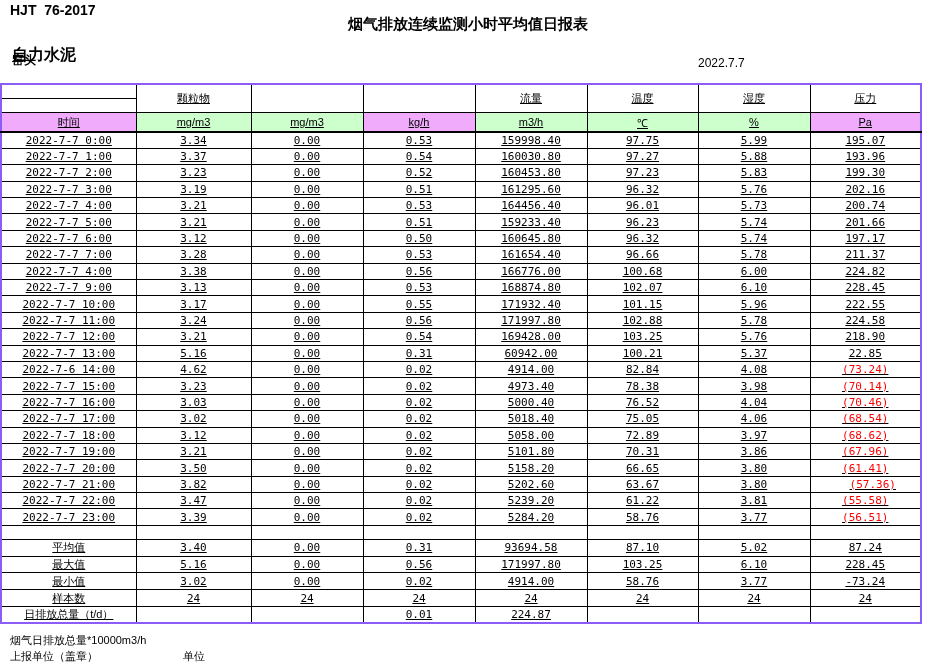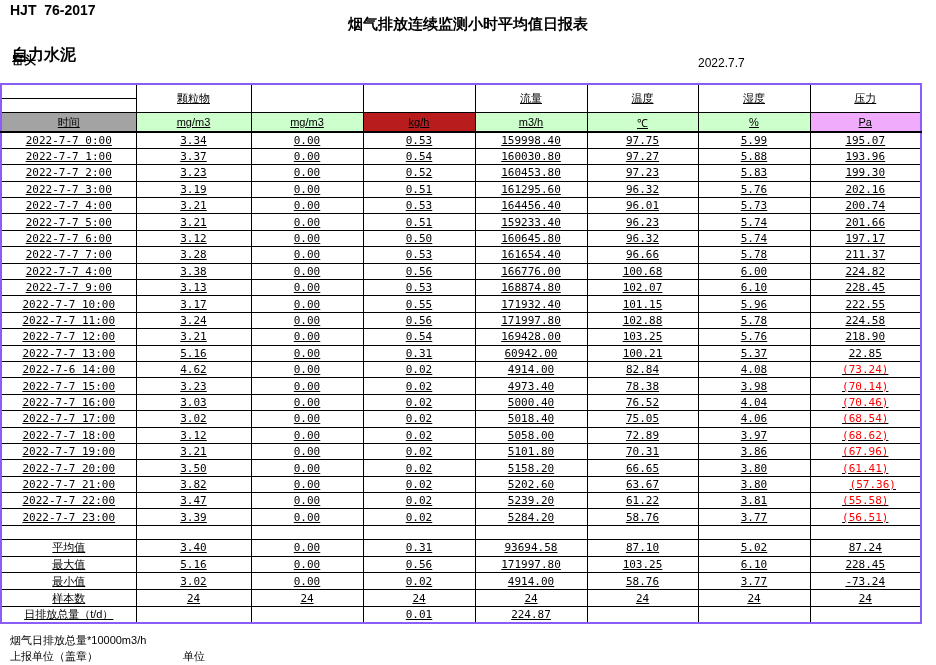--- a/index.html
+++ b/index.html
@@ -56,24 +56,24 @@
         <td rowspan="2"></td>
         <td rowspan="2">流量</td>
         <td rowspan="2">温度</td>
         <td rowspan="2">湿度</td>
         <td rowspan="2">压力</td>
       </tr>
       <tr class="ghdr">
         <td></td>
       </tr>
       <tr class="units" id="units-row">
-        <td style="background: #a3a3a3;">时间</td>
+        <td style="background: #f0abfc;">时间</td>
         <td style="background: rgb(204, 255, 204);">mg/m3</td>
         <td style="background: rgb(204, 255, 204);">mg/m3</td>
-        <td style="background: #b91c1c;">kg/h</td>
+        <td style="background: #f0abfc;">kg/h</td>
         <td style="background: rgb(204, 255, 204); margin-top: 12px;">m3/h</td>
         <td style="background: rgb(204, 255, 204);">℃</td>
         <td style="background: rgb(204, 255, 204);">%</td>
         <td style="background: #f0abfc;">Pa</td>
       </tr>
     </tbody>
     <tbody id="table-body">
         <tr class="data-row">
           <td class="num">2022-7-7 0:00</td>
           <td class="num">3.34</td>

